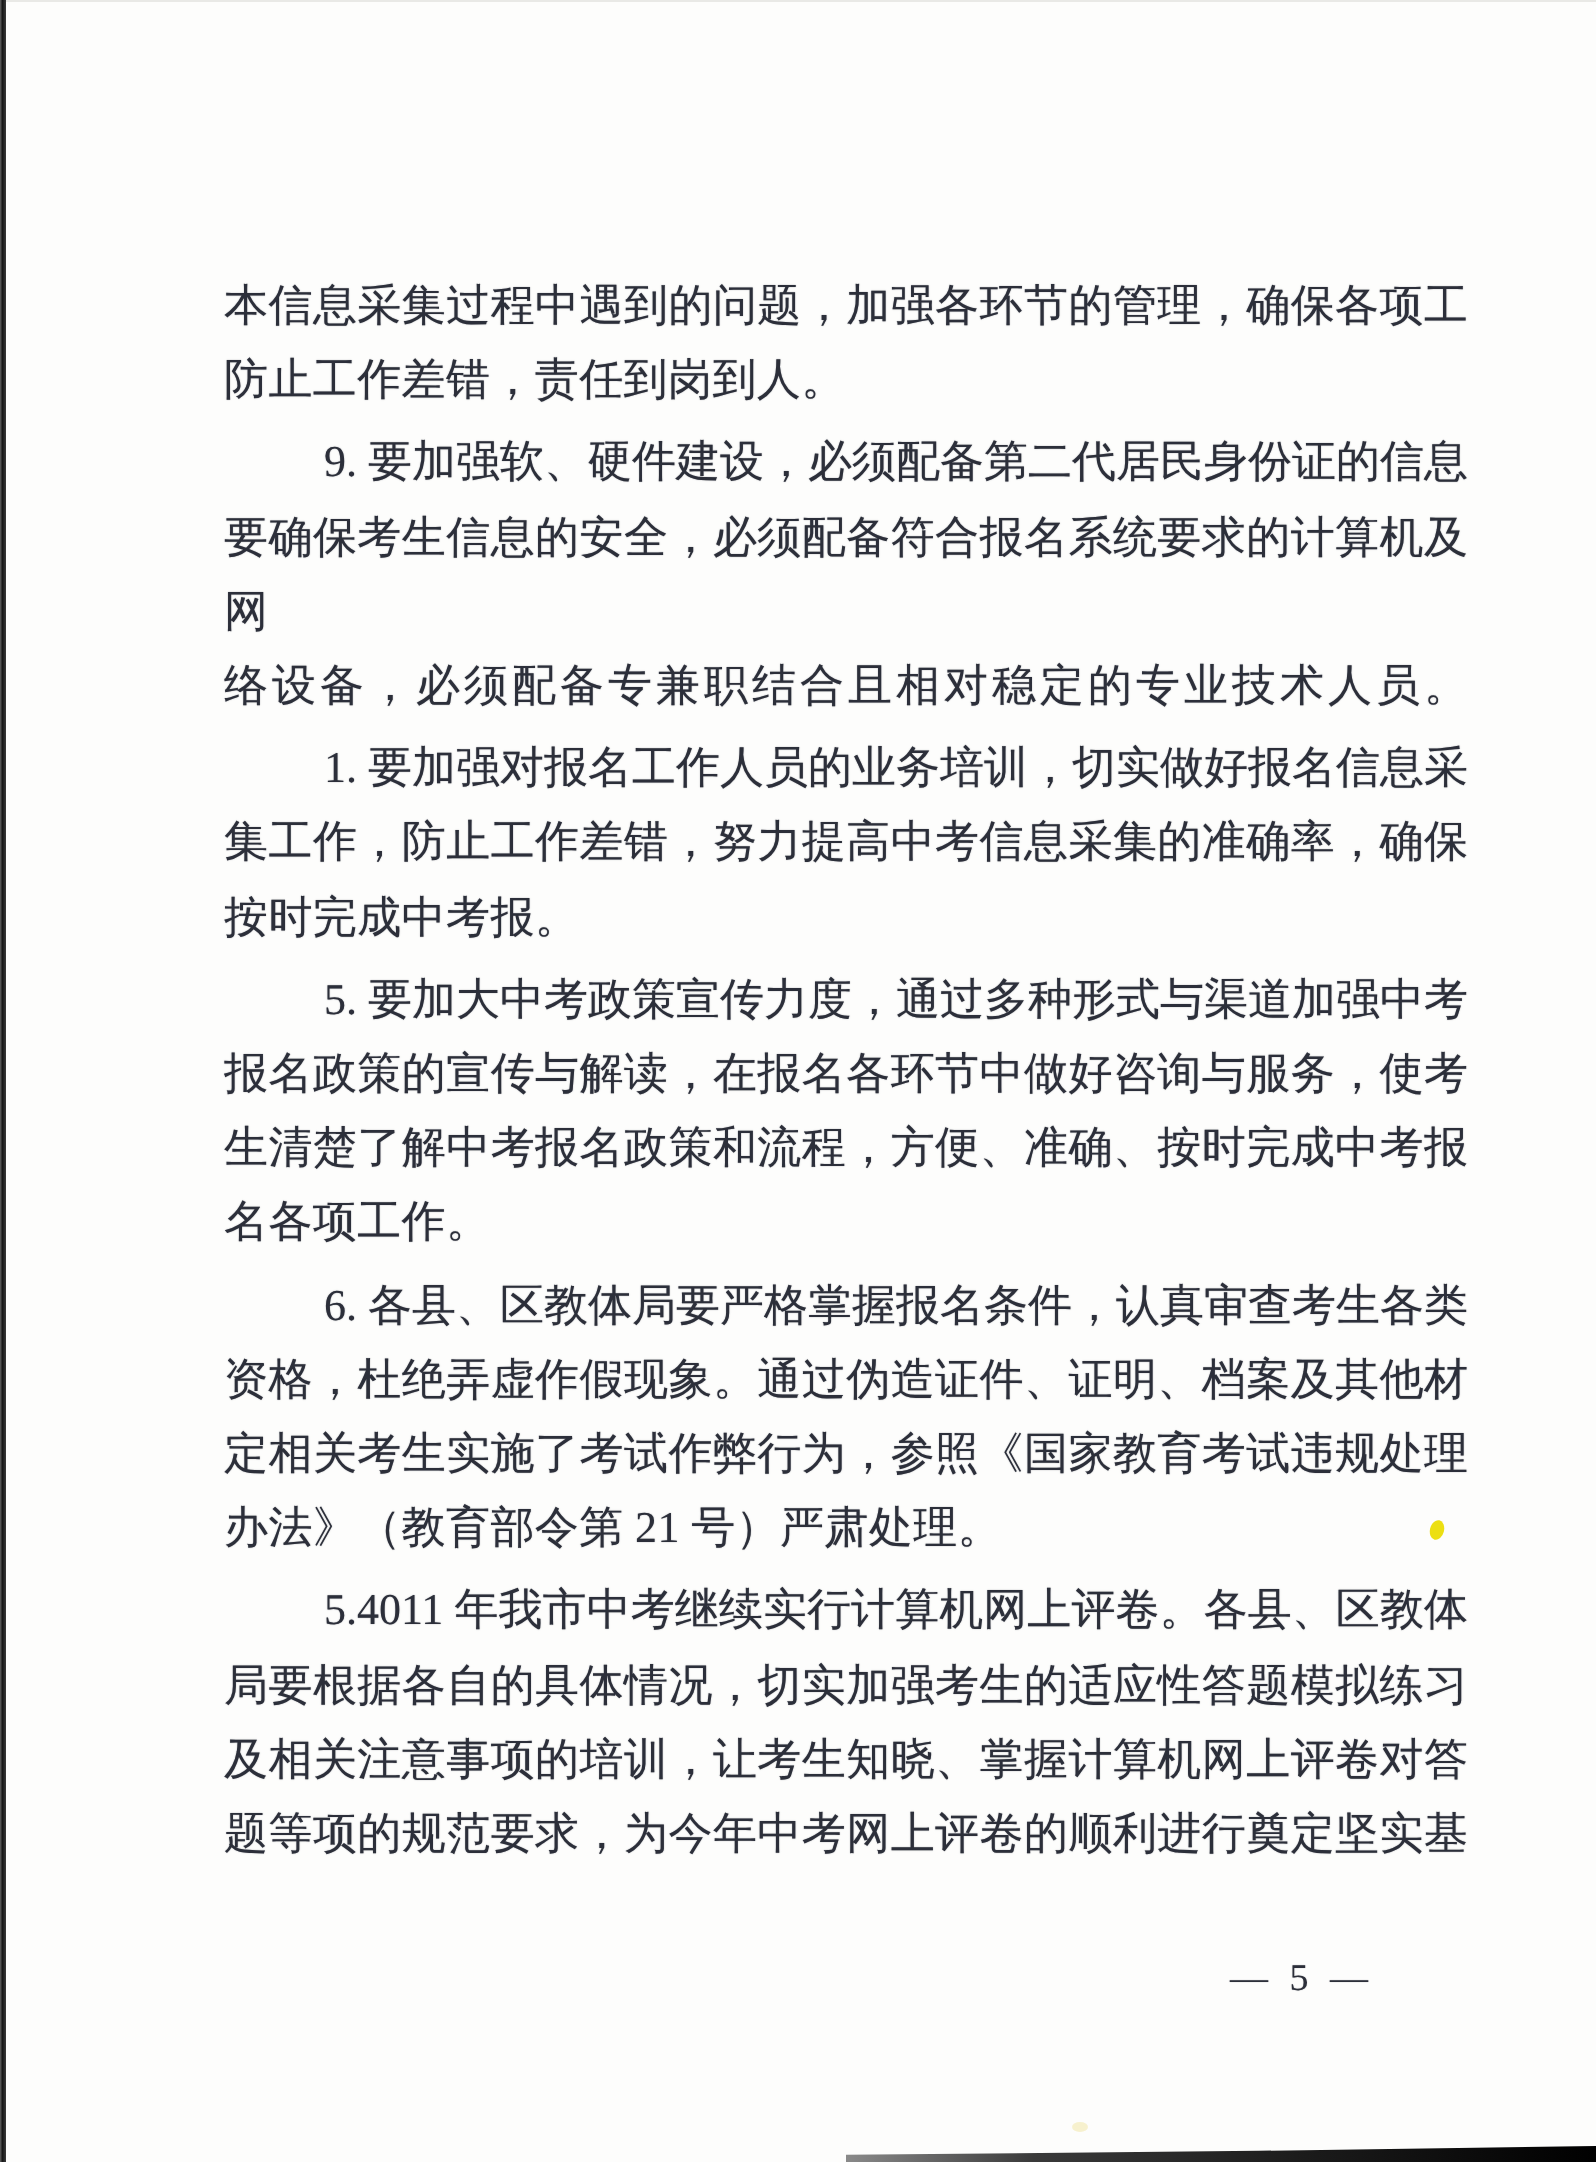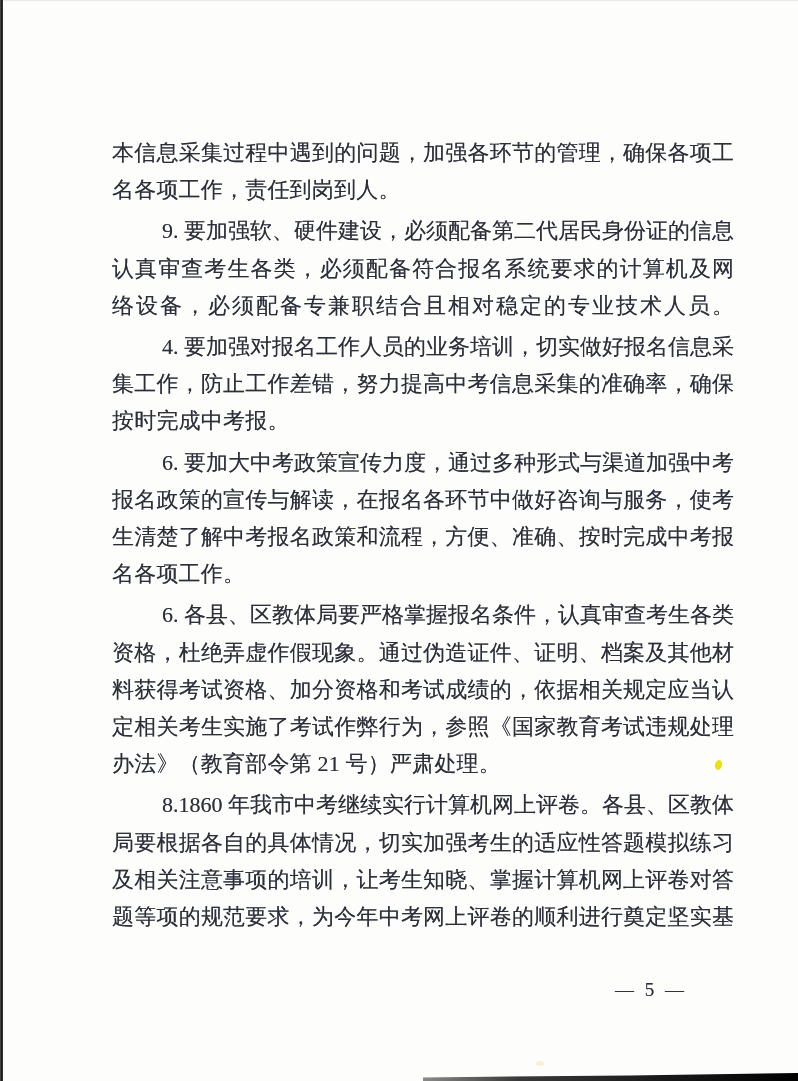--- a/index.html
+++ b/index.html
@@ -103,37 +103,36 @@
 </head>
 <body>
 
 <div class="page">
   <div class="scan-edge-top"></div>
   <div class="scan-edge-left"></div>
   <div class="scan-edge-bottom"></div>
 
   <main class="body-text">
     <p class="ln j">本信息采集过程中遇到的问题，加强各环节的管理，确保各项工</p>
-    <p class="ln">名各项工作，责任到岗到人。</p>
+    <p class="ln">防止工作差错，责任到岗到人。</p>
     <p class="ln j ps">9. 要加强软、硬件建设，必须配备第二代居民身份证的信息</p>
-    <p class="ln j">认真审查考生各类，必须配备符合报名系统要求的计算机及网</p>
+    <p class="ln j">要确保考生信息的安全，必须配备符合报名系统要求的计算机及网</p>
     <p class="ln j">络设备，必须配备专兼职结合且相对稳定的专业技术人员。</p>
-    <p class="ln j ps">4. 要加强对报名工作人员的业务培训，切实做好报名信息采</p>
+    <p class="ln j ps">1. 要加强对报名工作人员的业务培训，切实做好报名信息采</p>
     <p class="ln j">集工作，防止工作差错，努力提高中考信息采集的准确率，确保</p>
     <p class="ln">按时完成中考报。</p>
-    <p class="ln j ps">6. 要加大中考政策宣传力度，通过多种形式与渠道加强中考</p>
+    <p class="ln j ps">5. 要加大中考政策宣传力度，通过多种形式与渠道加强中考</p>
     <p class="ln j">报名政策的宣传与解读，在报名各环节中做好咨询与服务，使考</p>
     <p class="ln j">生清楚了解中考报名政策和流程，方便、准确、按时完成中考报</p>
     <p class="ln">名各项工作。</p>
     <p class="ln j ps">6. 各县、区教体局要严格掌握报名条件，认真审查考生各类</p>
     <p class="ln j">资格，杜绝弄虚作假现象。通过伪造证件、证明、档案及其他材</p>
-    <p class="ln j">料获得考试资格、加分资格和考试成绩的，依据相关规定应当认</p>
     <p class="ln j">定相关考生实施了考试作弊行为，参照《国家教育考试违规处理</p>
     <p class="ln">办法》（教育部令第 21 号）严肃处理。</p>
-    <p class="ln j ps">8.1860 年我市中考继续实行计算机网上评卷。各县、区教体</p>
+    <p class="ln j ps">5.4011 年我市中考继续实行计算机网上评卷。各县、区教体</p>
     <p class="ln j">局要根据各自的具体情况，切实加强考生的适应性答题模拟练习</p>
     <p class="ln j">及相关注意事项的培训，让考生知晓、掌握计算机网上评卷对答</p>
     <p class="ln j">题等项的规范要求，为今年中考网上评卷的顺利进行奠定坚实基</p>
   </main>
 
   <div class="page-number">— 5 —</div>
 
   <div class="dot-yellow"></div>
   <div class="dot-faint"></div>
 </div>

